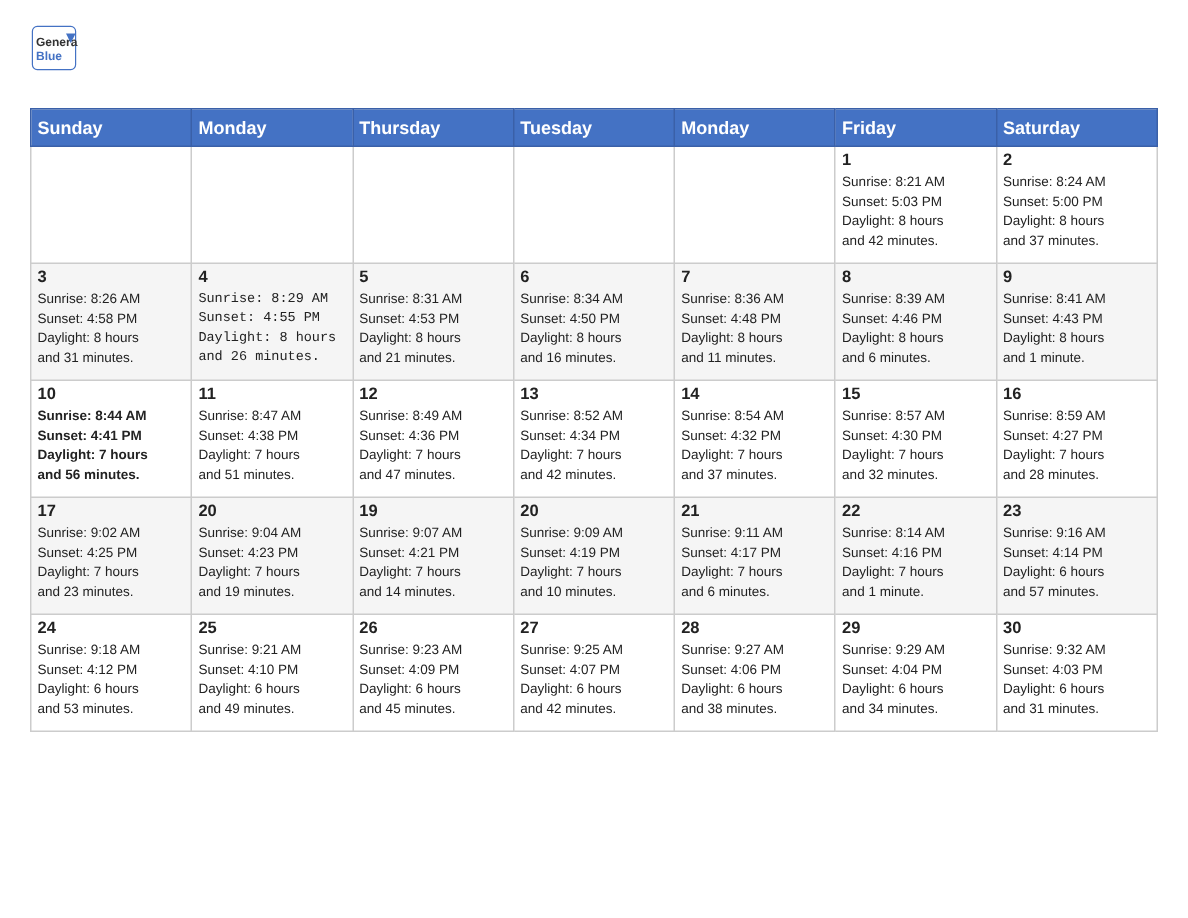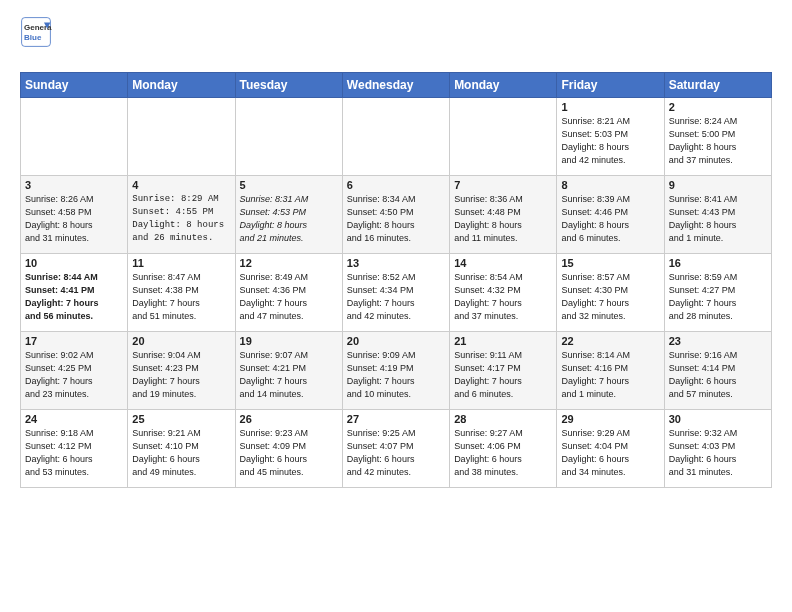--- a/index.html
+++ b/index.html
@@ -112,22 +112,22 @@
       <div class="month-title"></div>
       <div class="location-title"></div>
     </div>
   </div>
 
   <table class="calendar">
     <thead>
       <tr>
       <th>Sunday</th>
           <th>Monday</th>
+          <th>Thursday</th>
           <th>Tuesday</th>
-          <th>Wednesday</th>
           <th>Monday</th>
           <th>Friday</th>
           <th>Saturday</th>
         </tr>
     </thead>
     <tbody id="calendar-body">
     <tr>
           <td class="empty-cell"></td>
           <td class="empty-cell"></td>
           <td class="empty-cell"></td>
@@ -158,21 +158,21 @@
           </td>
           <td>
             <span class="day-num">4</span>
             <div class="day-info" style="white-space: pre-line; font-family: Liberation Mono, monospace;">Sunrise: 8:29 AM
 Sunset: 4:55 PM
 Daylight: 8 hours
 and 26 minutes.</div>
           </td>
           <td>
             <span class="day-num">5</span>
-            <div class="day-info" style="white-space: pre-line; font-style: italic;">Sunrise: 8:31 AM
+            <div class="day-info" style="white-space: pre-line;">Sunrise: 8:31 AM
 Sunset: 4:53 PM
 Daylight: 8 hours
 and 21 minutes.</div>
           </td>
           <td>
             <span class="day-num">6</span>
             <div class="day-info" style="white-space: pre-line;">Sunrise: 8:34 AM
 Sunset: 4:50 PM
 Daylight: 8 hours
 and 16 minutes.</div>

